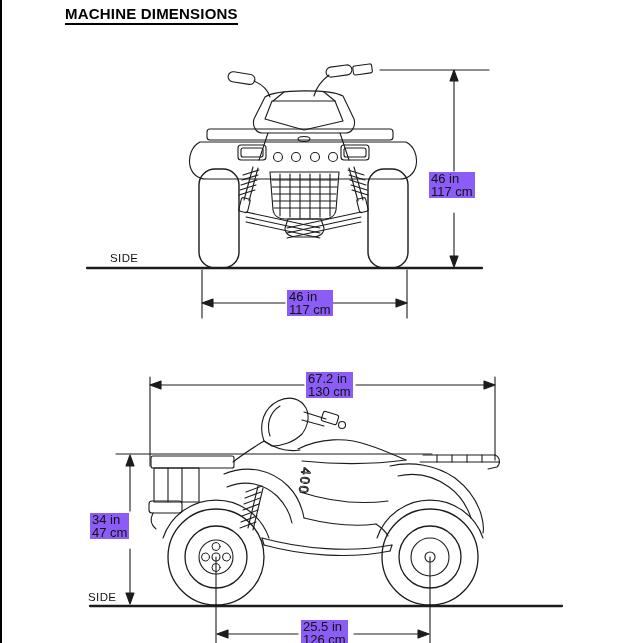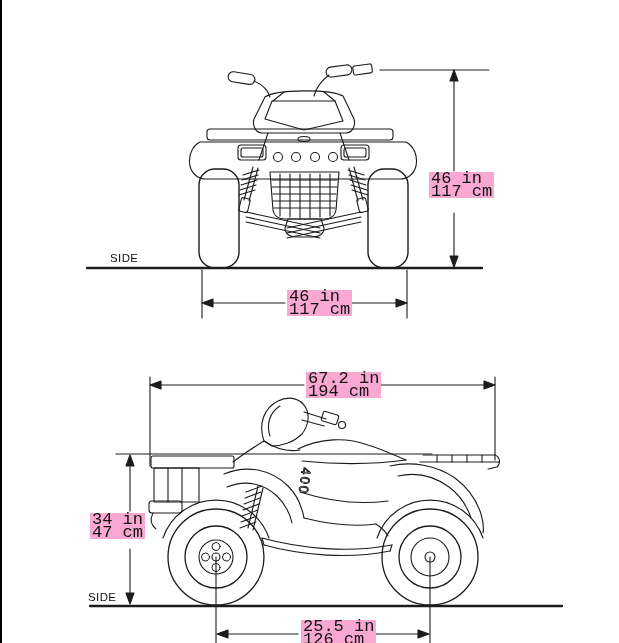--- a/index.html
+++ b/index.html
@@ -8,32 +8,33 @@
     font-family:"Liberation Sans",sans-serif;color:#111;
     border-left:2px solid #000;box-sizing:border-box;
   }
   .title{
     position:absolute;left:63px;top:5px;font-size:15px;font-weight:bold;
     letter-spacing:.2px;color:#000;border-bottom:2.5px solid #000;padding-bottom:1px;
     display:inline-block;white-space:nowrap;
   }
   .art{position:absolute;left:0;top:0;}
   .dim-label{
-    position:absolute;font-size:17px;line-height:13px;background:#f9a8d4;
-    padding:0 2px;white-space:nowrap;font-family:Liberation Mono, monospace;
+    position:absolute;font-size:13px;line-height:13px;background:#8b5cf6;
+    padding:0 2px;white-space:nowrap;
   }
   .view-label{
     position:absolute;font-size:11.5px;letter-spacing:.4px;white-space:nowrap;
   }
 </style>
 </head>
 <body>
 
 <div class="page">
 
+  <div class="title">MACHINE DIMENSIONS</div>
 
   <svg class="art" width="619" height="643" viewBox="0 0 619 643" fill="none" stroke="#1c1c1c" stroke-width="1.1" stroke-linecap="round" stroke-linejoin="round">
 
     <g>
 
       <g>
         <rect x="226" y="73" width="27" height="10" rx="5" transform="rotate(9 239 78)"></rect>
         <rect x="324" y="66" width="26" height="10" rx="5" transform="rotate(-8 337 71)"></rect>
         <rect x="351" y="65" width="19" height="9" rx="2" transform="rotate(-8 360 69)"></rect>
         <path d="M 252 81 C 261 85 266 90 268 97"></path>
@@ -213,21 +214,21 @@
     <div>117 cm</div>
   </div>
 
   <div class="dim-label" style="left:285px;top:290px">
     <div>46 in</div>
     <div>117 cm</div>
   </div>
 
   <div class="dim-label" style="left:304px;top:372px">
     <div>67.2 in</div>
-    <div>194 cm</div>
+    <div>130 cm</div>
   </div>
 
   <div class="dim-label" style="left:88px;top:513px">
     <div>34 in</div>
     <div>47 cm</div>
   </div>
 
   <div class="view-label" style="left:86px;top:591px">SIDE</div>
 
   <div class="dim-label" style="left:299px;top:620px">

